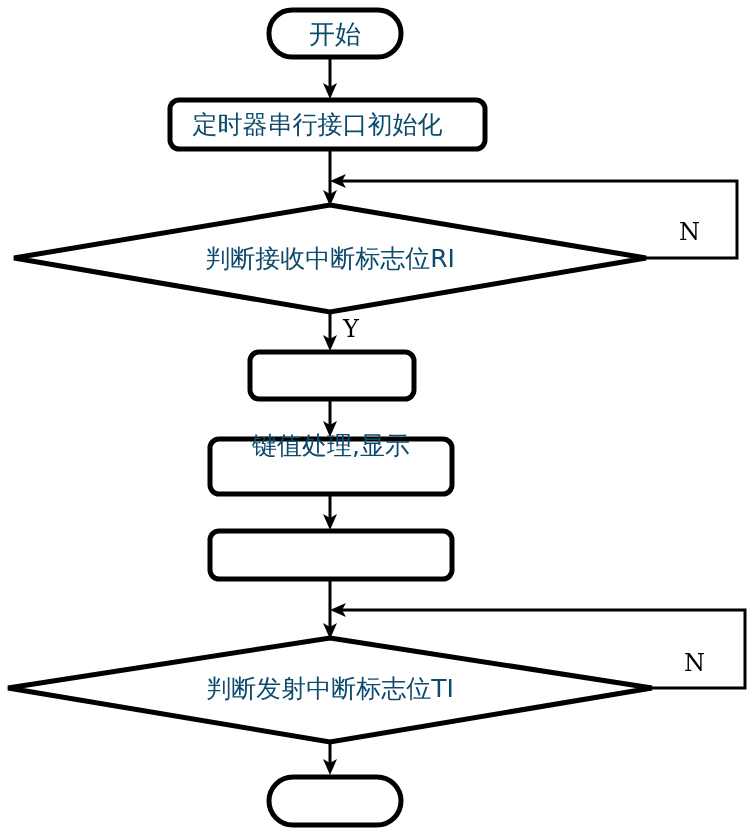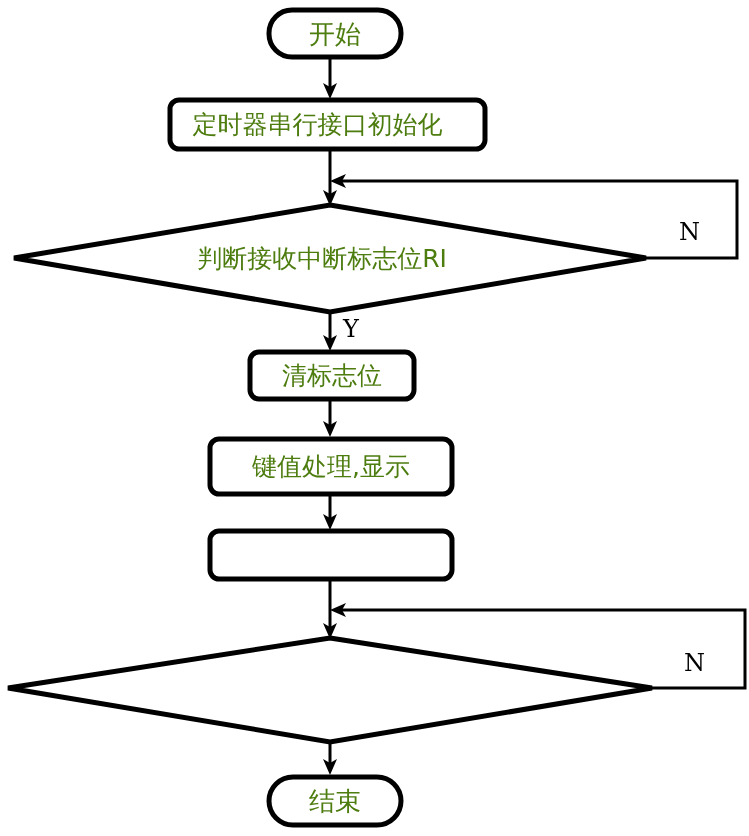--- a/index.html
+++ b/index.html
@@ -43,21 +43,21 @@
   }
   .arrow-head {
     fill: #000000;
   }
   .node-label {
     position: absolute;
     display: flex;
     align-items: center;
     justify-content: center;
     text-align: center;
-    color: #4d7c0f;
+    color: #0c4a6e;
     font-family: "DejaVu Sans", "Liberation Sans", sans-serif;
     font-size: 25px;
     line-height: 1;
     white-space: nowrap;
     letter-spacing: 0px;
   }
   .terminal-label {
     font-size: 26px;
   }
   .branch-label {
@@ -135,29 +135,28 @@
     <polygon class="diamond-shape" points="330,638 652,688 330,742 8,688"></polygon>
 
     <rect class="node-shape" x="269" y="777" width="132" height="48" rx="24" ry="24"></rect>
 
   </svg>
 
   <div class="node-label terminal-label" style="left:269px; top:10px; width:132px; height:47px;">开始</div>
 
   <div class="node-label" style="left:160px; top:100px; width:315px; height:49px;">定时器串行接口初始化</div>
 
-  <div class="node-label" style="left:122px; top:234px; width:400px; height:48px;">判断接收中断标志位RI</div>
-
-  <div class="node-label" style="left:250px; top:352px; width:164px; height:47px;">清标志位</div>
-
-  <div class="node-label" style="left:210px; top:439px; width:242px; height:55px;text-align:right;">键值处理,显示</div>
+  <div class="node-label" style="left:130px; top:234px; width:400px; height:48px;">判断接收中断标志位RI</div>
 
 
+  <div class="node-label" style="left:210px; top:418px; width:242px; height:55px;text-align:right;">键值处理,显示</div>
 
-  <div class="node-label terminal-label" style="left:269px; top:777px; width:132px; height:48px;">结束</div>
+
+  <div class="node-label" style="left:130px; top:664px; width:400px; height:48px;">判断发射中断标志位TI</div>
+
 
   <div class="branch-label" style="left:343px; top:317px;">Y</div>
 
   <div class="branch-label" style="left:679px; top:220px;">N</div>
 
   <div class="branch-label" style="left:684px; top:651px;">N</div>
 
 </div>
 
 </body></html>

